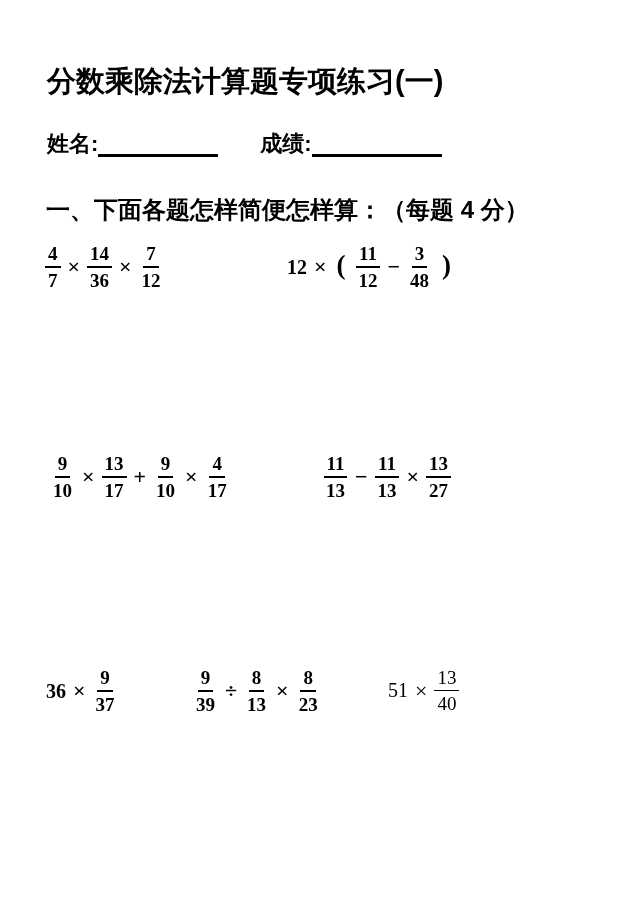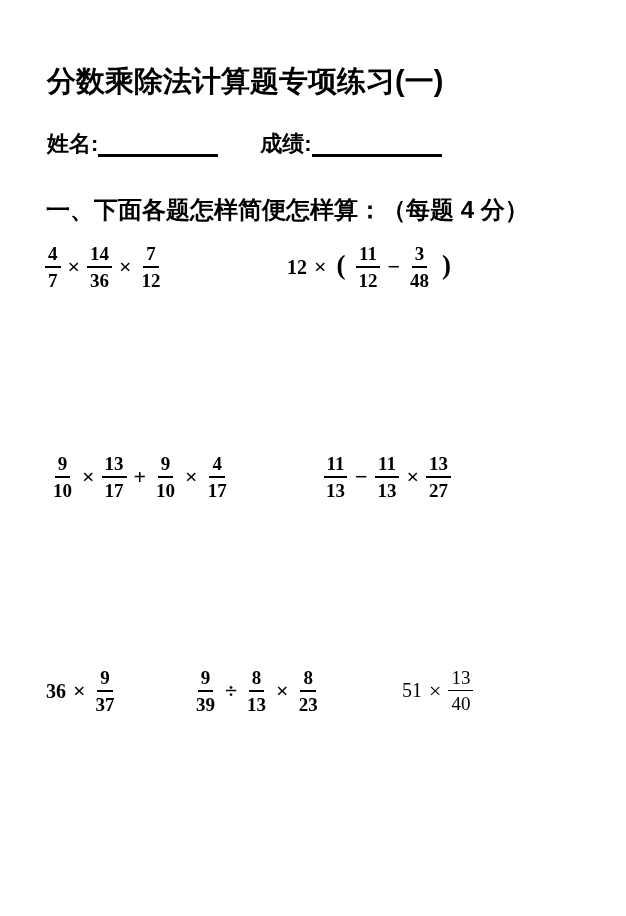--- a/index.html
+++ b/index.html
@@ -143,20 +143,20 @@
     <span class="frac">
       <span class="num">8</span>
       <span class="den">13</span>
     </span>
     <span class="op">×</span>
     <span class="frac">
       <span class="num">8</span>
       <span class="den">23</span>
     </span>
   </div>
-<div class="expr normal" style="left:388px; top:668px;margin-left:14px;">
+<div class="expr normal" style="left:388px; top:668px;">
     <span class="int">51</span>
     <span class="op">×</span>
     <span class="frac">
       <span class="num">13</span>
       <span class="den">40</span>
     </span>
   </div>
 
 </body></html>

